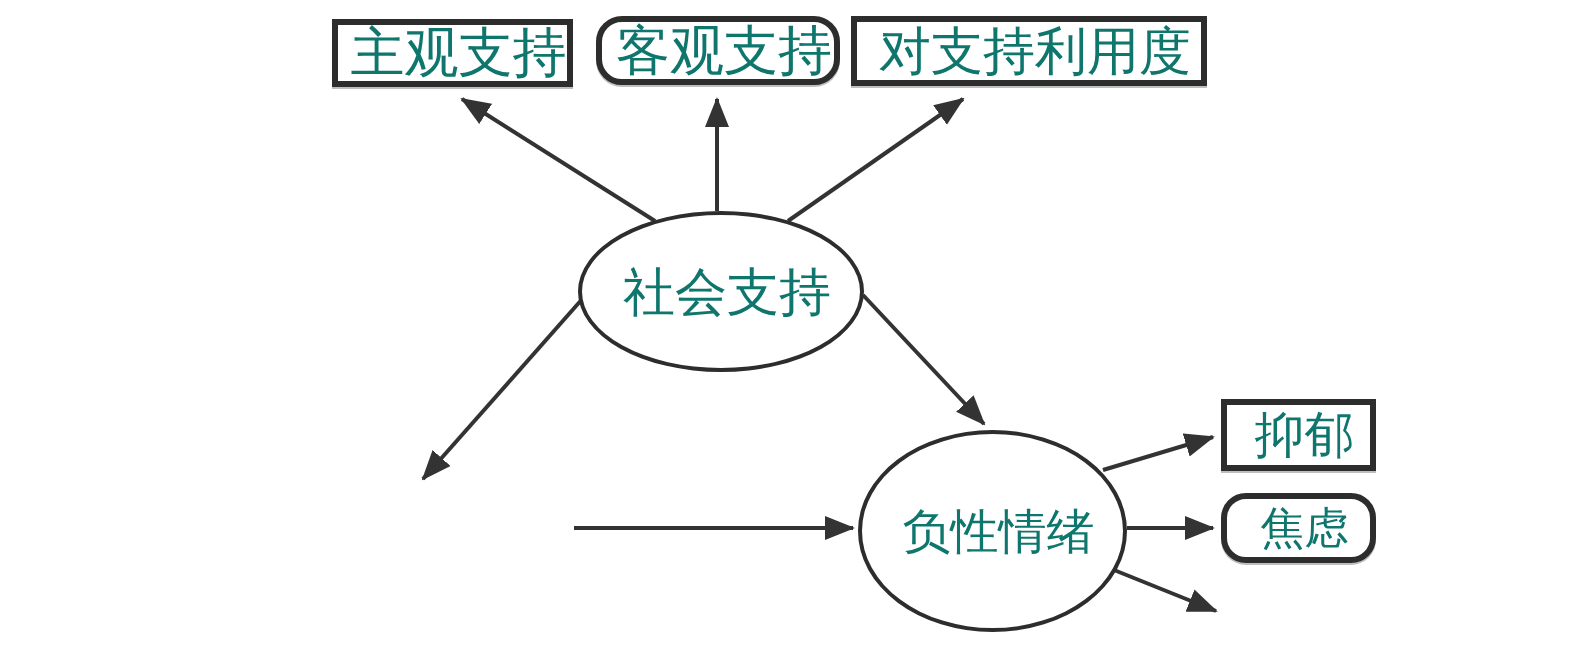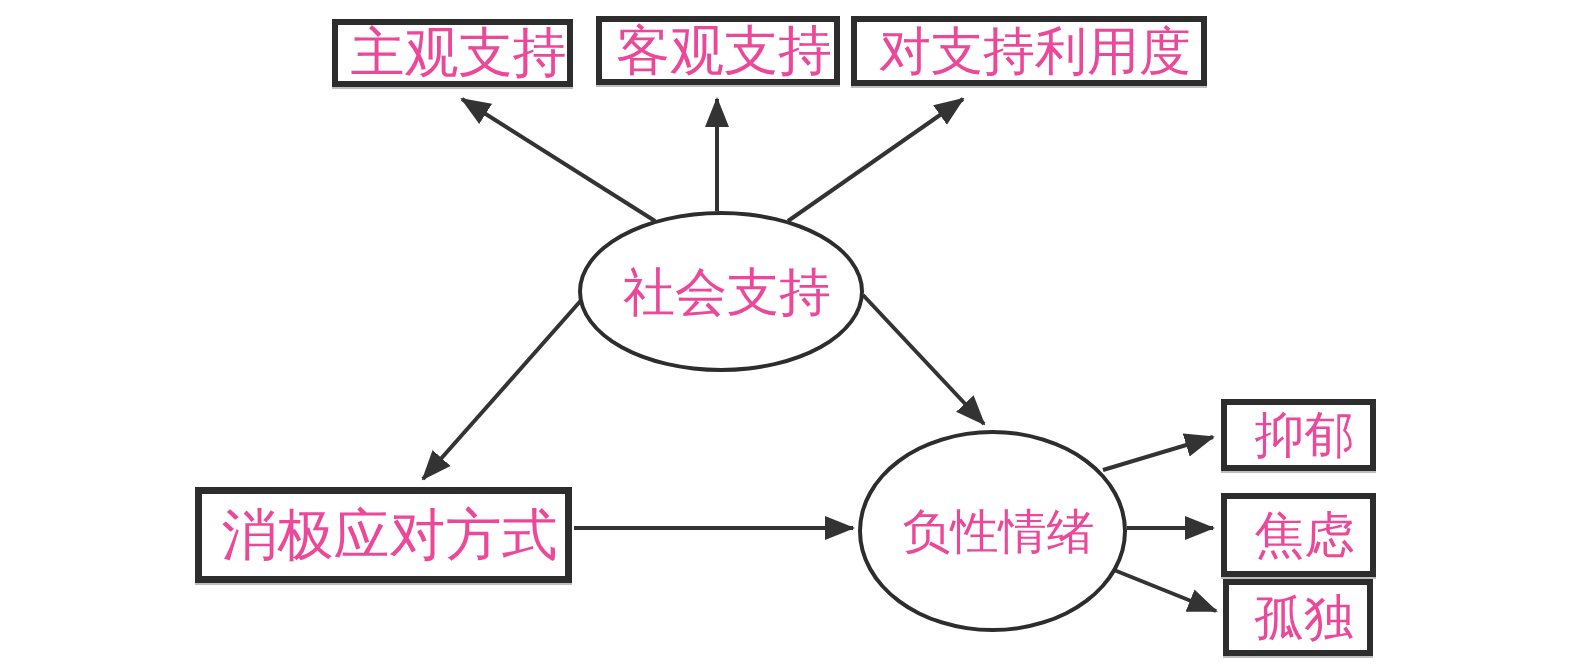--- a/index.html
+++ b/index.html
@@ -21,43 +21,43 @@
     top: 0;
     z-index: 1;
   }
   .node {
     position: absolute;
     box-sizing: border-box;
     display: flex;
     align-items: center;
     justify-content: center;
     background: #ffffff;
-    color: #ec4899;
+    color: #0f766e;
     z-index: 2;
     white-space: nowrap;
     line-height: 1;
     padding-left: 12px;
   }
   .rect {
     border: 6px solid #2d2d2d;
     box-shadow: 0 2px 0 rgba(70,70,70,0.35);
   }
   .ellipse {
     border: 4px solid #2d2d2d;
     border-radius: 50%;
   }
   
   .n-subj    { left: 332px;  top: 19px;  width: 241px; height: 68px;  font-size: 54px; }
-  .n-obj     { left: 596px;  top: 16px;  width: 244px; height: 69px;  font-size: 54px; }
+  .n-obj     { left: 596px;  top: 16px;  width: 244px; height: 69px;  font-size: 54px; border-radius: 26px; }
   .n-util    { left: 851px;  top: 16px;  width: 356px; height: 70px;  font-size: 52px; }
   .n-social  { left: 578px;  top: 211px; width: 286px; height: 161px; font-size: 52px; }
   .n-coping  { left: 195px;  top: 487px; width: 377px; height: 96px;  font-size: 56px; border-width: 7px; }
   .n-emotion { left: 858px;  top: 430px; width: 269px; height: 202px; font-size: 48px; }
   .n-dep     { left: 1221px; top: 399px; width: 155px; height: 72px;  font-size: 50px; align-items: center; }
-  .n-anx     { left: 1221px; top: 493px; width: 155px; height: 84px;  font-size: 50px; }
+  .n-anx     { left: 1221px; top: 493px; width: 155px; height: 70px;  font-size: 44px; border-radius: 25px; }
   .n-lone    { left: 1223px; top: 579px; width: 150px; height: 77px;  font-size: 50px; }
   .edge-line {
     stroke: #333333;
     stroke-width: 4;
   }
 </style>
 </head>
 <body>
 
 <div class="stage">
@@ -89,33 +89,27 @@
   </div>
 
   <div class="node rect n-util">
     <span>对支持利用度</span>
   </div>
 
   <div class="node ellipse n-social">
     <span>社会支持</span>
   </div>
 
-  <div class="node rect n-coping">
-    <span>消极应对方式</span>
-  </div>
 
   <div class="node ellipse n-emotion">
     <span>负性情绪</span>
   </div>
 
   <div class="node rect n-dep">
     <span>抑郁</span>
   </div>
 
   <div class="node rect n-anx">
     <span>焦虑</span>
   </div>
 
-  <div class="node rect n-lone">
-    <span>孤独</span>
-  </div>
 
 </div>
 
 </body></html>

